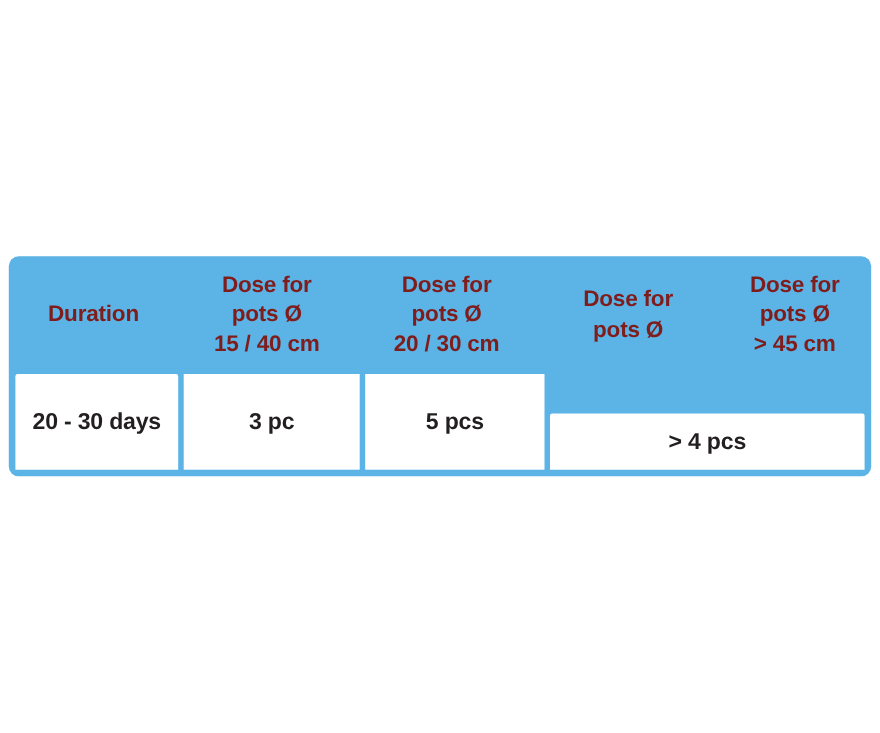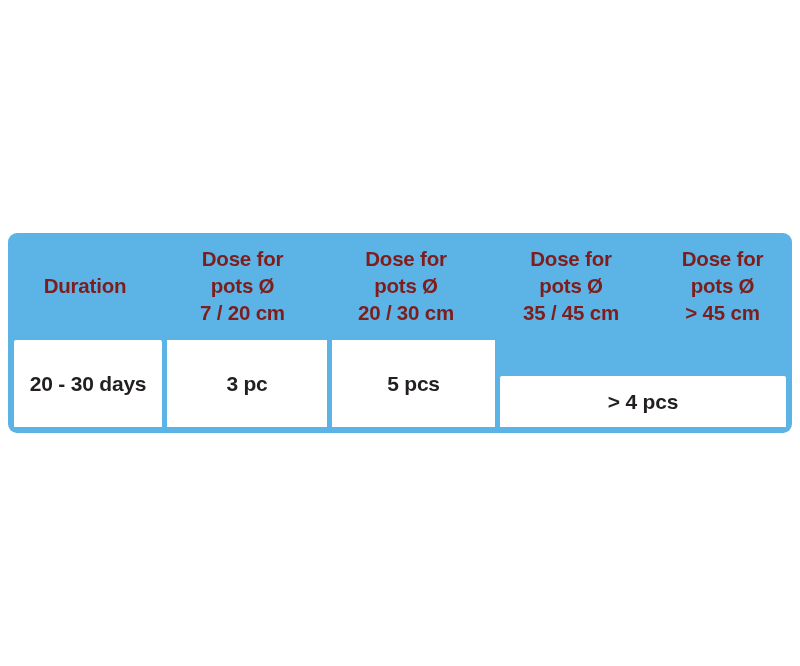--- a/index.html
+++ b/index.html
@@ -101,37 +101,36 @@
     <div class="header-cell c0">
       <span class="lines">
         <span class="ln">Duration</span>
       </span>
     </div>
 
     <div class="header-cell c1">
       <span class="lines">
         <span class="ln">Dose for</span>
         <span class="ln">pots Ø</span>
-        <span class="ln">7 / 20 cm</span>
+        <span class="ln">15 / 40 cm</span>
       </span>
     </div>
 
     <div class="header-cell c2">
       <span class="lines">
         <span class="ln">Dose for</span>
         <span class="ln">pots Ø</span>
         <span class="ln">20 / 30 cm</span>
       </span>
     </div>
 
     <div class="header-cell c3">
       <span class="lines">
         <span class="ln">Dose for</span>
         <span class="ln">pots Ø</span>
-        <span class="ln">35 / 45 cm</span>
       </span>
     </div>
 
     <div class="header-cell c4">
       <span class="lines">
         <span class="ln">Dose for</span>
         <span class="ln">pots Ø</span>
         <span class="ln">&gt; 45 cm</span>
       </span>
     </div>

